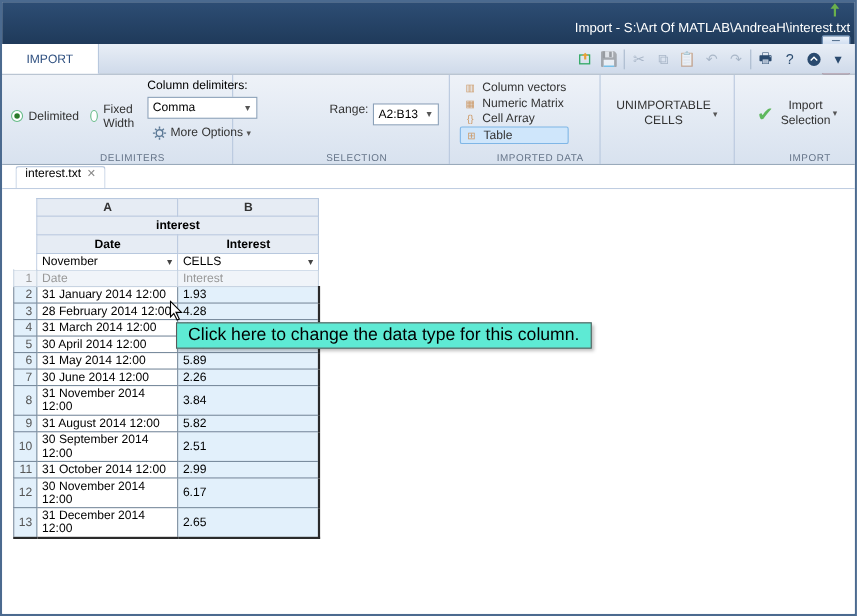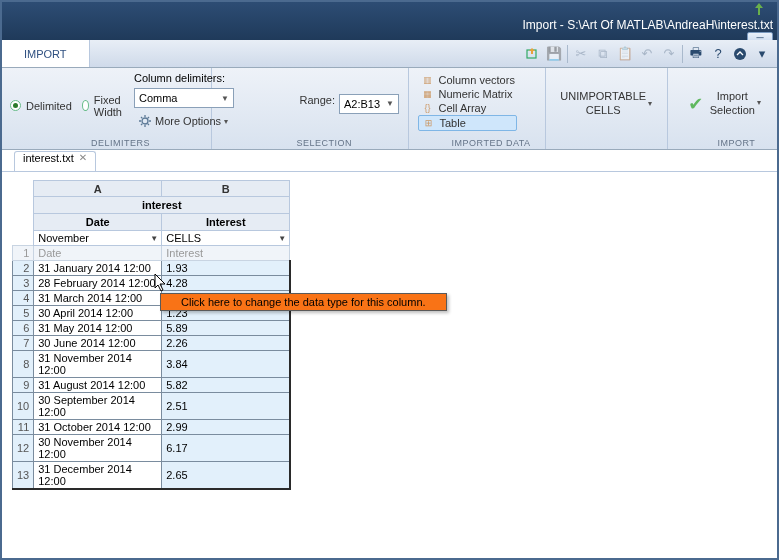--- a/index.html
+++ b/index.html
@@ -72,21 +72,21 @@
 .vcolhdr { background: #e6ecf4; border: 1px solid #b8c8de; font-weight: 600; text-align: center; padding: 2px; }
 .typerow td { background: #fff; border: 1px solid #b8c8de; padding: 1px 4px; font-size: 11px; position: relative; }
 .typerow .drop { position: absolute; right: 3px; top: 3px; font-size: 8px; color: #444; }
 .namerow td { background: #f0f4f9; border: 1px solid #c8d4e2; color: #999; font-size: 11px; padding: 1px 4px; }
 .datarow td { border: 1px solid #7a8c9e; background: #e2f0fb; padding: 1px 4px; font-size: 11px; }
 .datarow td.dt { background: #fff; }
 .datarow td:last-child { border-right: 2px solid #2a2a2a; }
 .datarow:last-child td { border-bottom: 2px solid #2a2a2a; }
 .colhdr.pad, .rownum.pad { border: none; background: #fff; }
 
-.tooltip { position: absolute; background: #f97316; border: 1px solid #5a5a5a; padding: 2px 20px; font-size: 11px; box-shadow: 2px 2px 3px rgba(0,0,0,.25); white-space: nowrap; z-index: 10; }
+.tooltip { position: absolute; background: #5eead4; border: 1px solid #5a5a5a; padding: 2px 10px; font-size: 16px; box-shadow: 2px 2px 3px rgba(0,0,0,.25); white-space: nowrap; z-index: 10; }
 .cursor { position: absolute; width: 16px; height: 20px; z-index: 9; }
 
 svg { display: block; }
 </style>
 </head>
 <body>
 
 <div class="window">
 
   <div class="titlebar">

